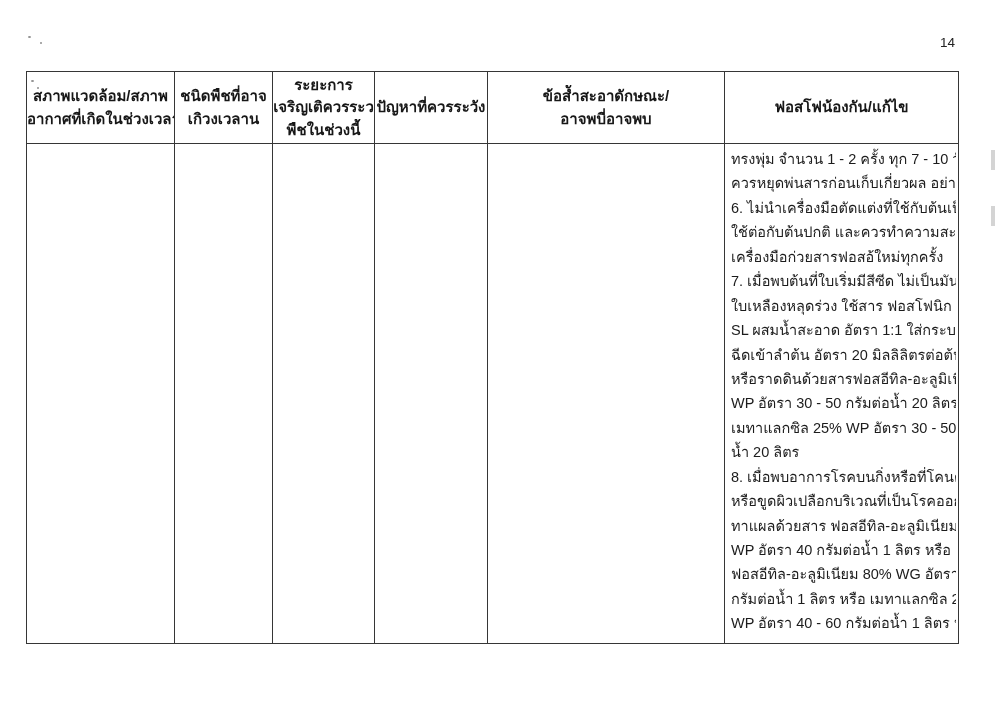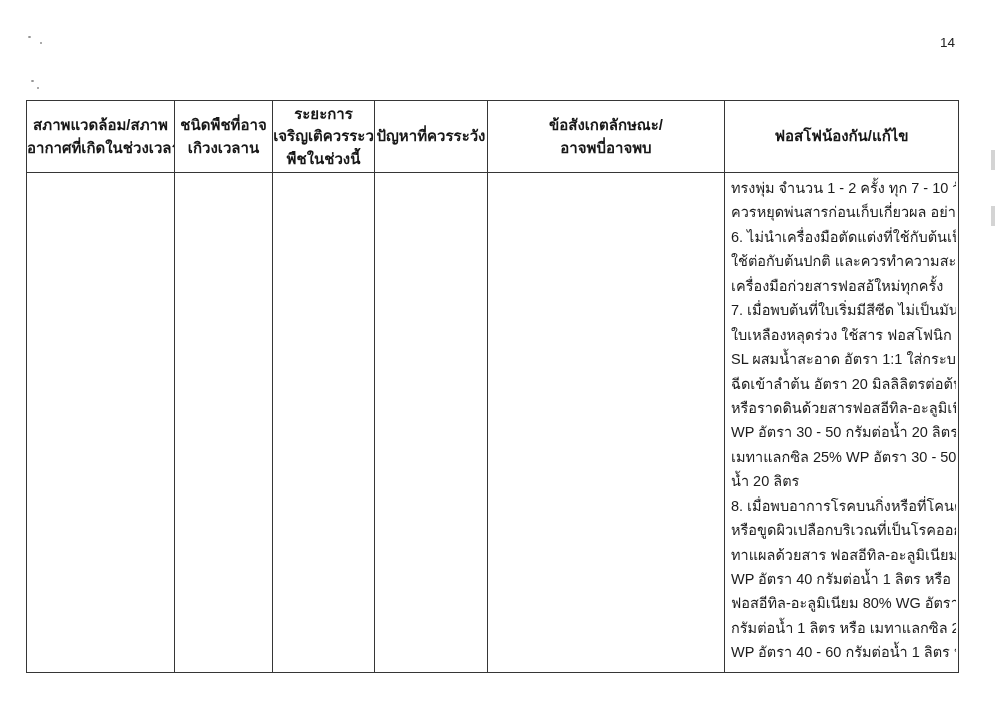--- a/index.html
+++ b/index.html
@@ -19,21 +19,20 @@
     font-size: 13.5px;
     color: #222;
   }
   table.doc-table {
     position: absolute;
     left: 26px;
     top: 71px;
     width: 932px;
     border-collapse: collapse;
     table-layout: fixed;
-    margin-top: 29px;
   }
   .doc-table th, .doc-table td {
     border: 1.4px solid #363636;
     padding: 0;
   }
   .doc-table thead th {
     height: 71px;
     font-size: 15px;
     font-weight: bold;
     text-align: center;
@@ -99,21 +98,21 @@
           </th>
         <th>
             <div class="hline">ระยะการ</div>
             <div class="hline">เจริญเติควรระว</div>
             <div class="hline">พืชในช่วงนี้</div>
           </th>
         <th>
             <div class="hline">ปัญหาที่ควรระวัง</div>
           </th>
         <th>
-            <div class="hline">ข้อสังเกตลักษณะ/</div>
+            <div class="hline">ข้อสัำสะอาดักษณะ/</div>
             <div class="hline">อาจพบี่อาจพบ</div>
           </th>
         <th>
             <div class="hline">ฟอสโฟน้องกัน/แก้ไข</div>
           </th>
       </tr>
     </thead>
     <tbody>
       <tr>
         <td></td>

